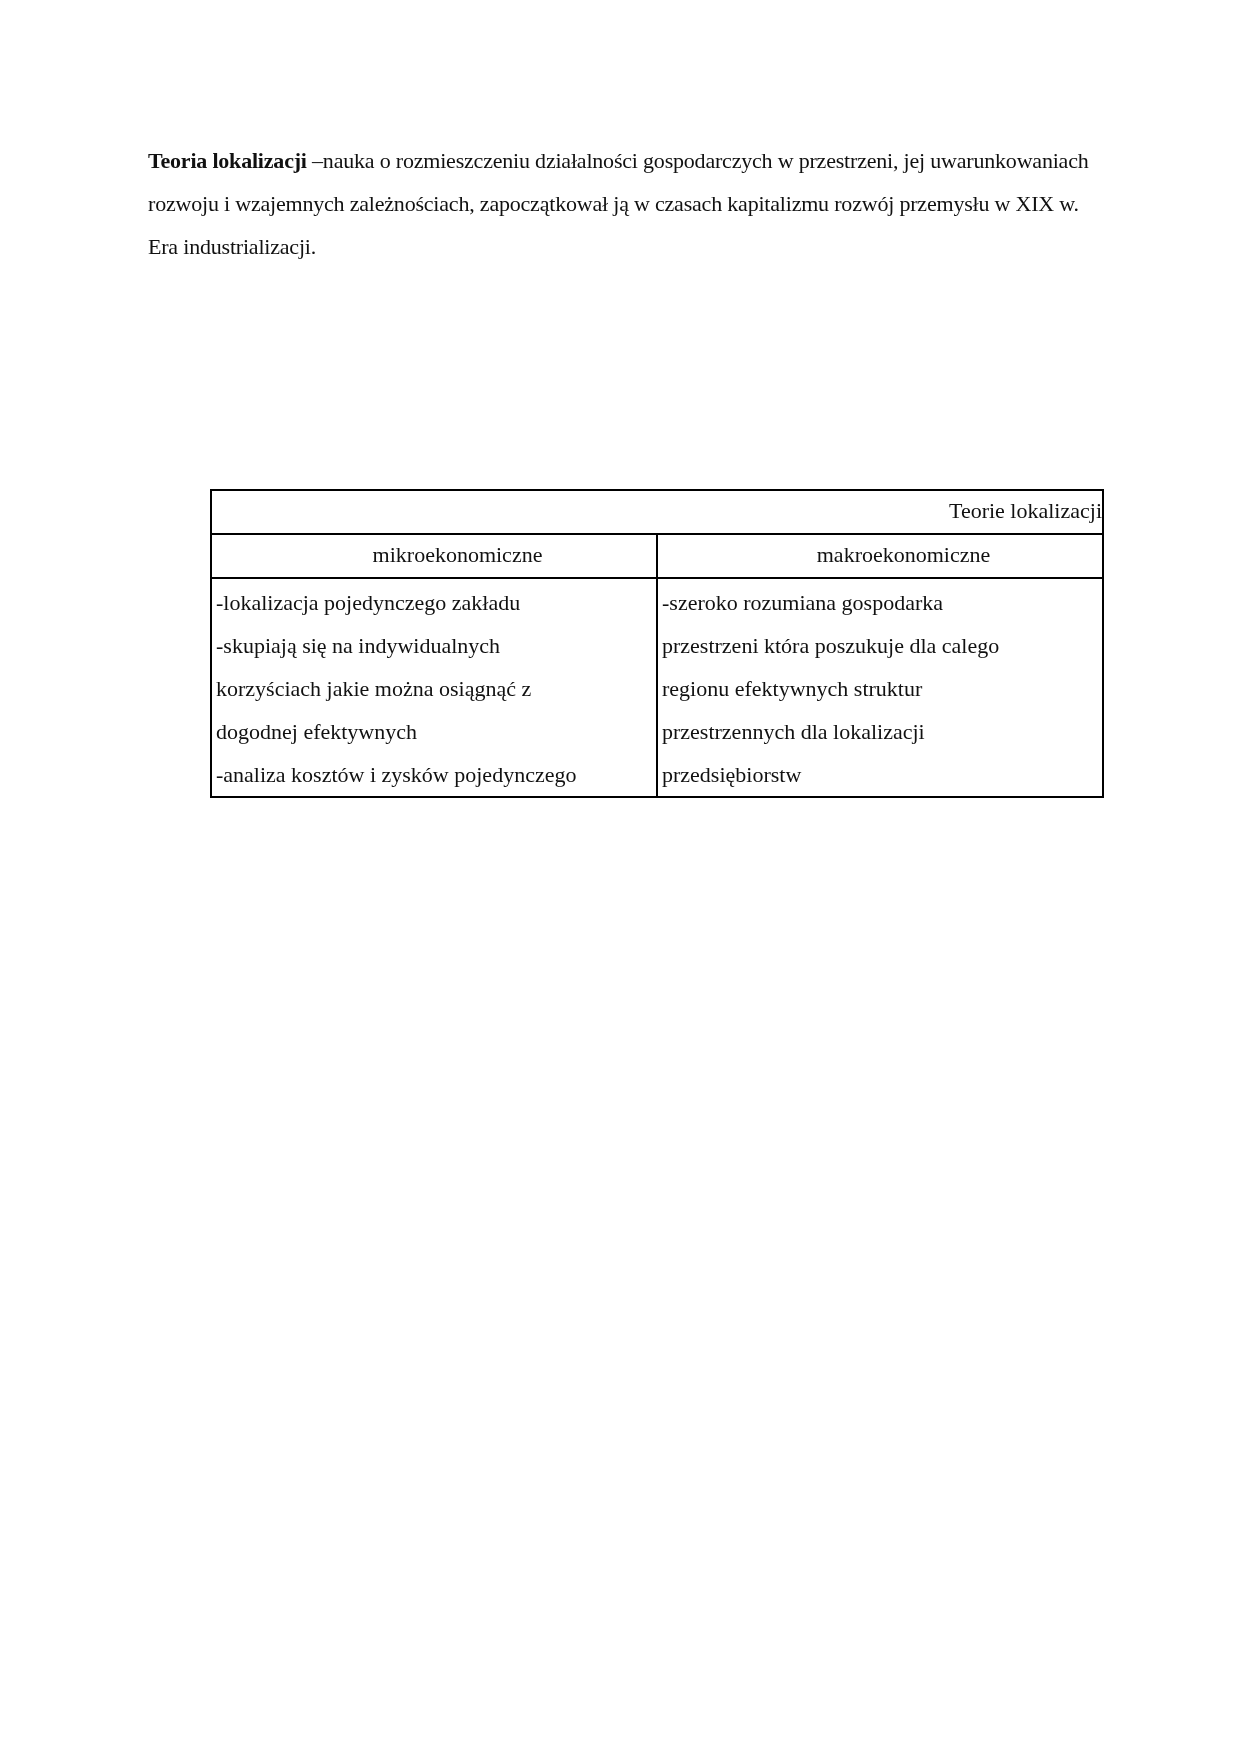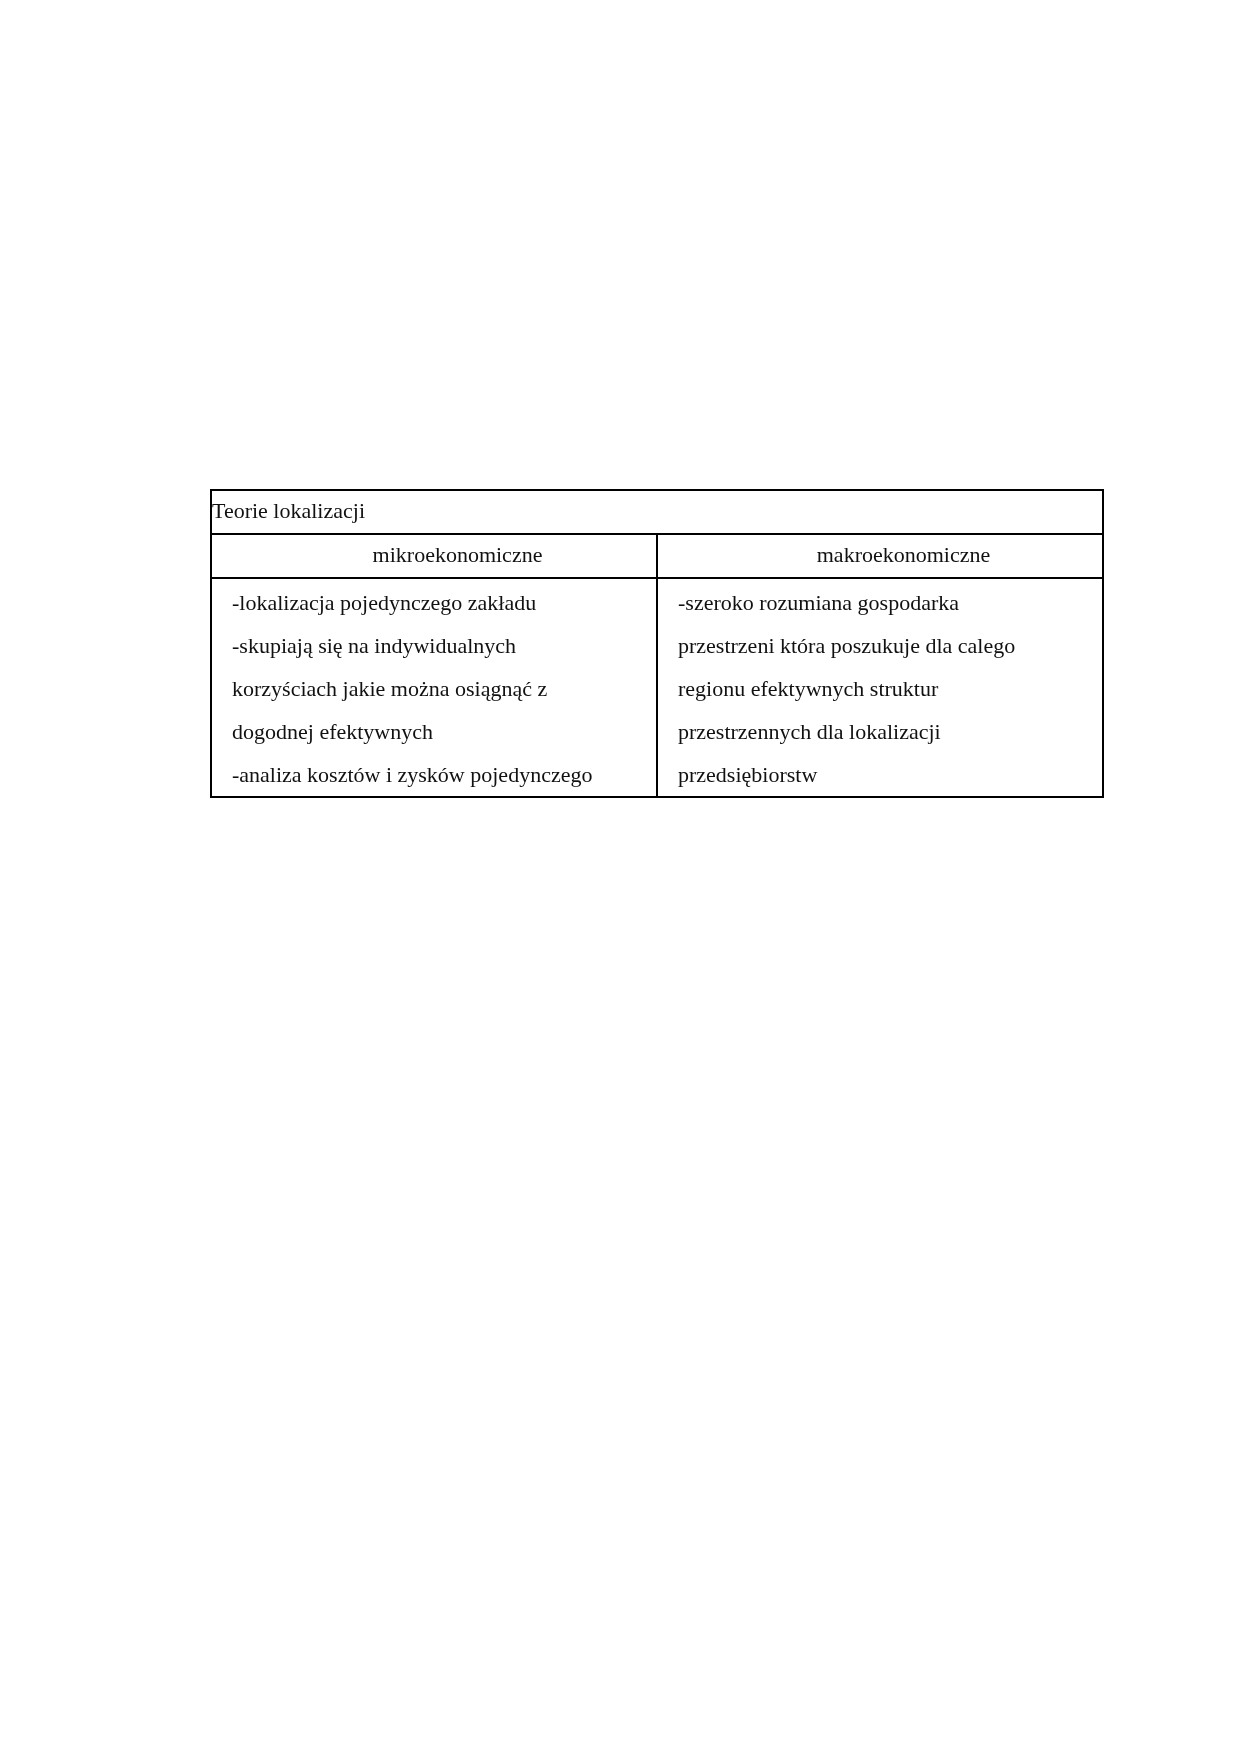--- a/index.html
+++ b/index.html
@@ -45,43 +45,44 @@
       table-layout: fixed;
     }
     .loc-table td, .loc-table th {
       border: 2.5px solid #000000;
       font-weight: normal;
       padding: 0;
       vertical-align: top;
     }
     .loc-table .title-cell {
       height: 42px;
-      text-align: left;
+      text-align: right;
       line-height: 40px;
     }
     .loc-table .head-cell {
       height: 42px;
       text-align: center;
       line-height: 40px;
       padding-left: 47px;
     }
     .loc-table .body-cell {
       height: 214px;
-      padding: 2px 10px 0 20px;
+      padding: 2px 10px 0 4px;
       line-height: 43px;
     }
     .col-left { width: 446px; }
     .col-right { width: 446px; }
     .cell-line { display: block; white-space: nowrap; }
   </style>
 </head>
 <body>
 
 <div class="page">
 
+  <p class="para para-1"><span class="term">Teoria lokalizacji</span><span> –nauka o rozmieszczeniu działalności gospodarczych w przestrzeni, jej uwarunkowaniach rozwoju i wzajemnych zależnościach, zapoczątkował ją w czasach kapitalizmu rozwój przemysłu w XIX w. Era industrializacji.</span></p>
 
 
   <table class="loc-table">
     <colgroup>
       <col class="col-left">
       <col class="col-right">
     </colgroup>
     <tbody>
         <tr>
       <th colspan="2" class="title-cell">Teorie lokalizacji</th>

